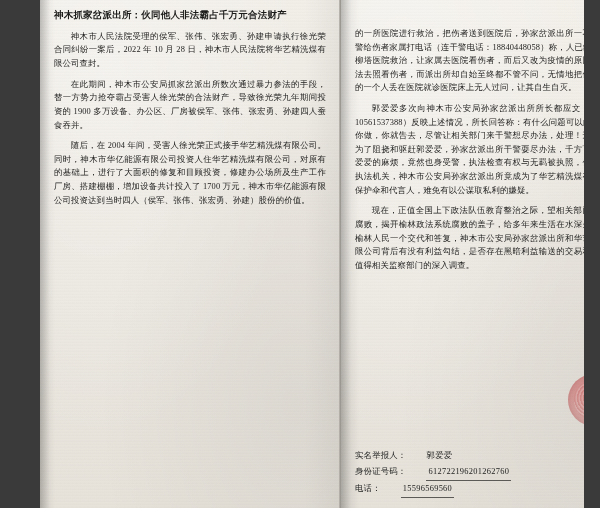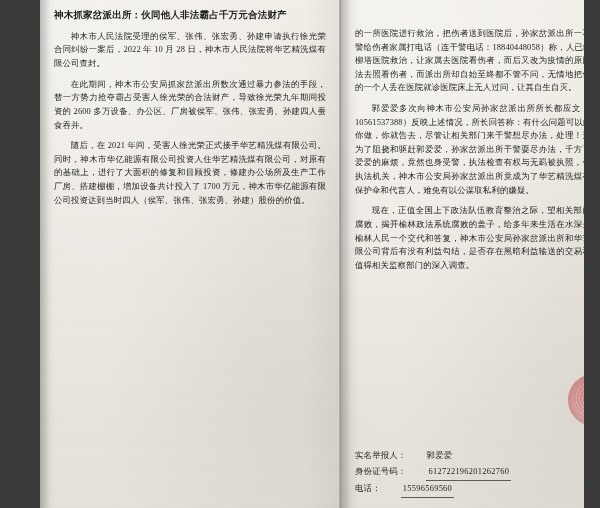--- a/index.html
+++ b/index.html
@@ -162,22 +162,22 @@
 <body>
 
 <div id="page">
 
   <div class="sheet left">
     <div class="texture"></div>
     <div class="shadow-left-edge"></div>
     <div class="content">
       <div class="doc-title">神木抓家岔派出所：伙同他人非法霸占千万元合法财产</div>
       <p class="para">神木市人民法院受理的侯军、张伟、张宏勇、孙建申请执行徐光荣合同纠纷一案后，2022 年 10 月 28 日，神木市人民法院将华艺精洗煤有限公司查封。</p>
-      <p class="para">在此期间，神木市公安局抓家岔派出所数次通过暴力参法的手段，替一方势力抢夺霸占受害人徐光荣的合法财产，导致徐光荣九年期间投资的 2600 多万设备、办公区、厂房被侯军、张伟、张宏勇、孙建四人蚕食吞并。</p>
-      <p class="para">随后，在 2021 年间，受害人徐光荣正式接手华艺精洗煤有限公司。同时，神木市华亿能源有限公司投资人住华艺精洗煤有限公司，对原有的基础上，进行了大面积的修复和目顾投资，修建办公场所及生产工作厂房、搭建棚棚，增加设备共计投入了 1700 万元，神木市华亿能源有限公司投资达到当时四人（侯军、张伟、张宏勇、孙建）股份的价值。</p>
+      <p class="para">在此期间，神木市公安局抓家岔派出所数次通过暴力参法的手段，替一方势力抢夺霸占受害人徐光荣的合法财产，导致徐光荣九年期间投资的 1900 多万设备、办公区、厂房被侯军、张伟、张宏勇、孙建四人蚕食吞并。</p>
+      <p class="para">随后，在 2004 年间，受害人徐光荣正式接手华艺精洗煤有限公司。同时，神木市华亿能源有限公司投资人住华艺精洗煤有限公司，对原有的基础上，进行了大面积的修复和目顾投资，修建办公场所及生产工作厂房、搭建棚棚，增加设备共计投入了 1700 万元，神木市华亿能源有限公司投资达到当时四人（侯军、张伟、张宏勇、孙建）股份的价值。</p>
     </div>
   </div>
 
   <div class="gutter"></div>
 
   <div class="sheet right">
     <div class="texture"></div>
     <div class="shadow-left-edge"></div>
     <div class="shadow-right-edge"></div>
     <div class="content right-top-pad">

